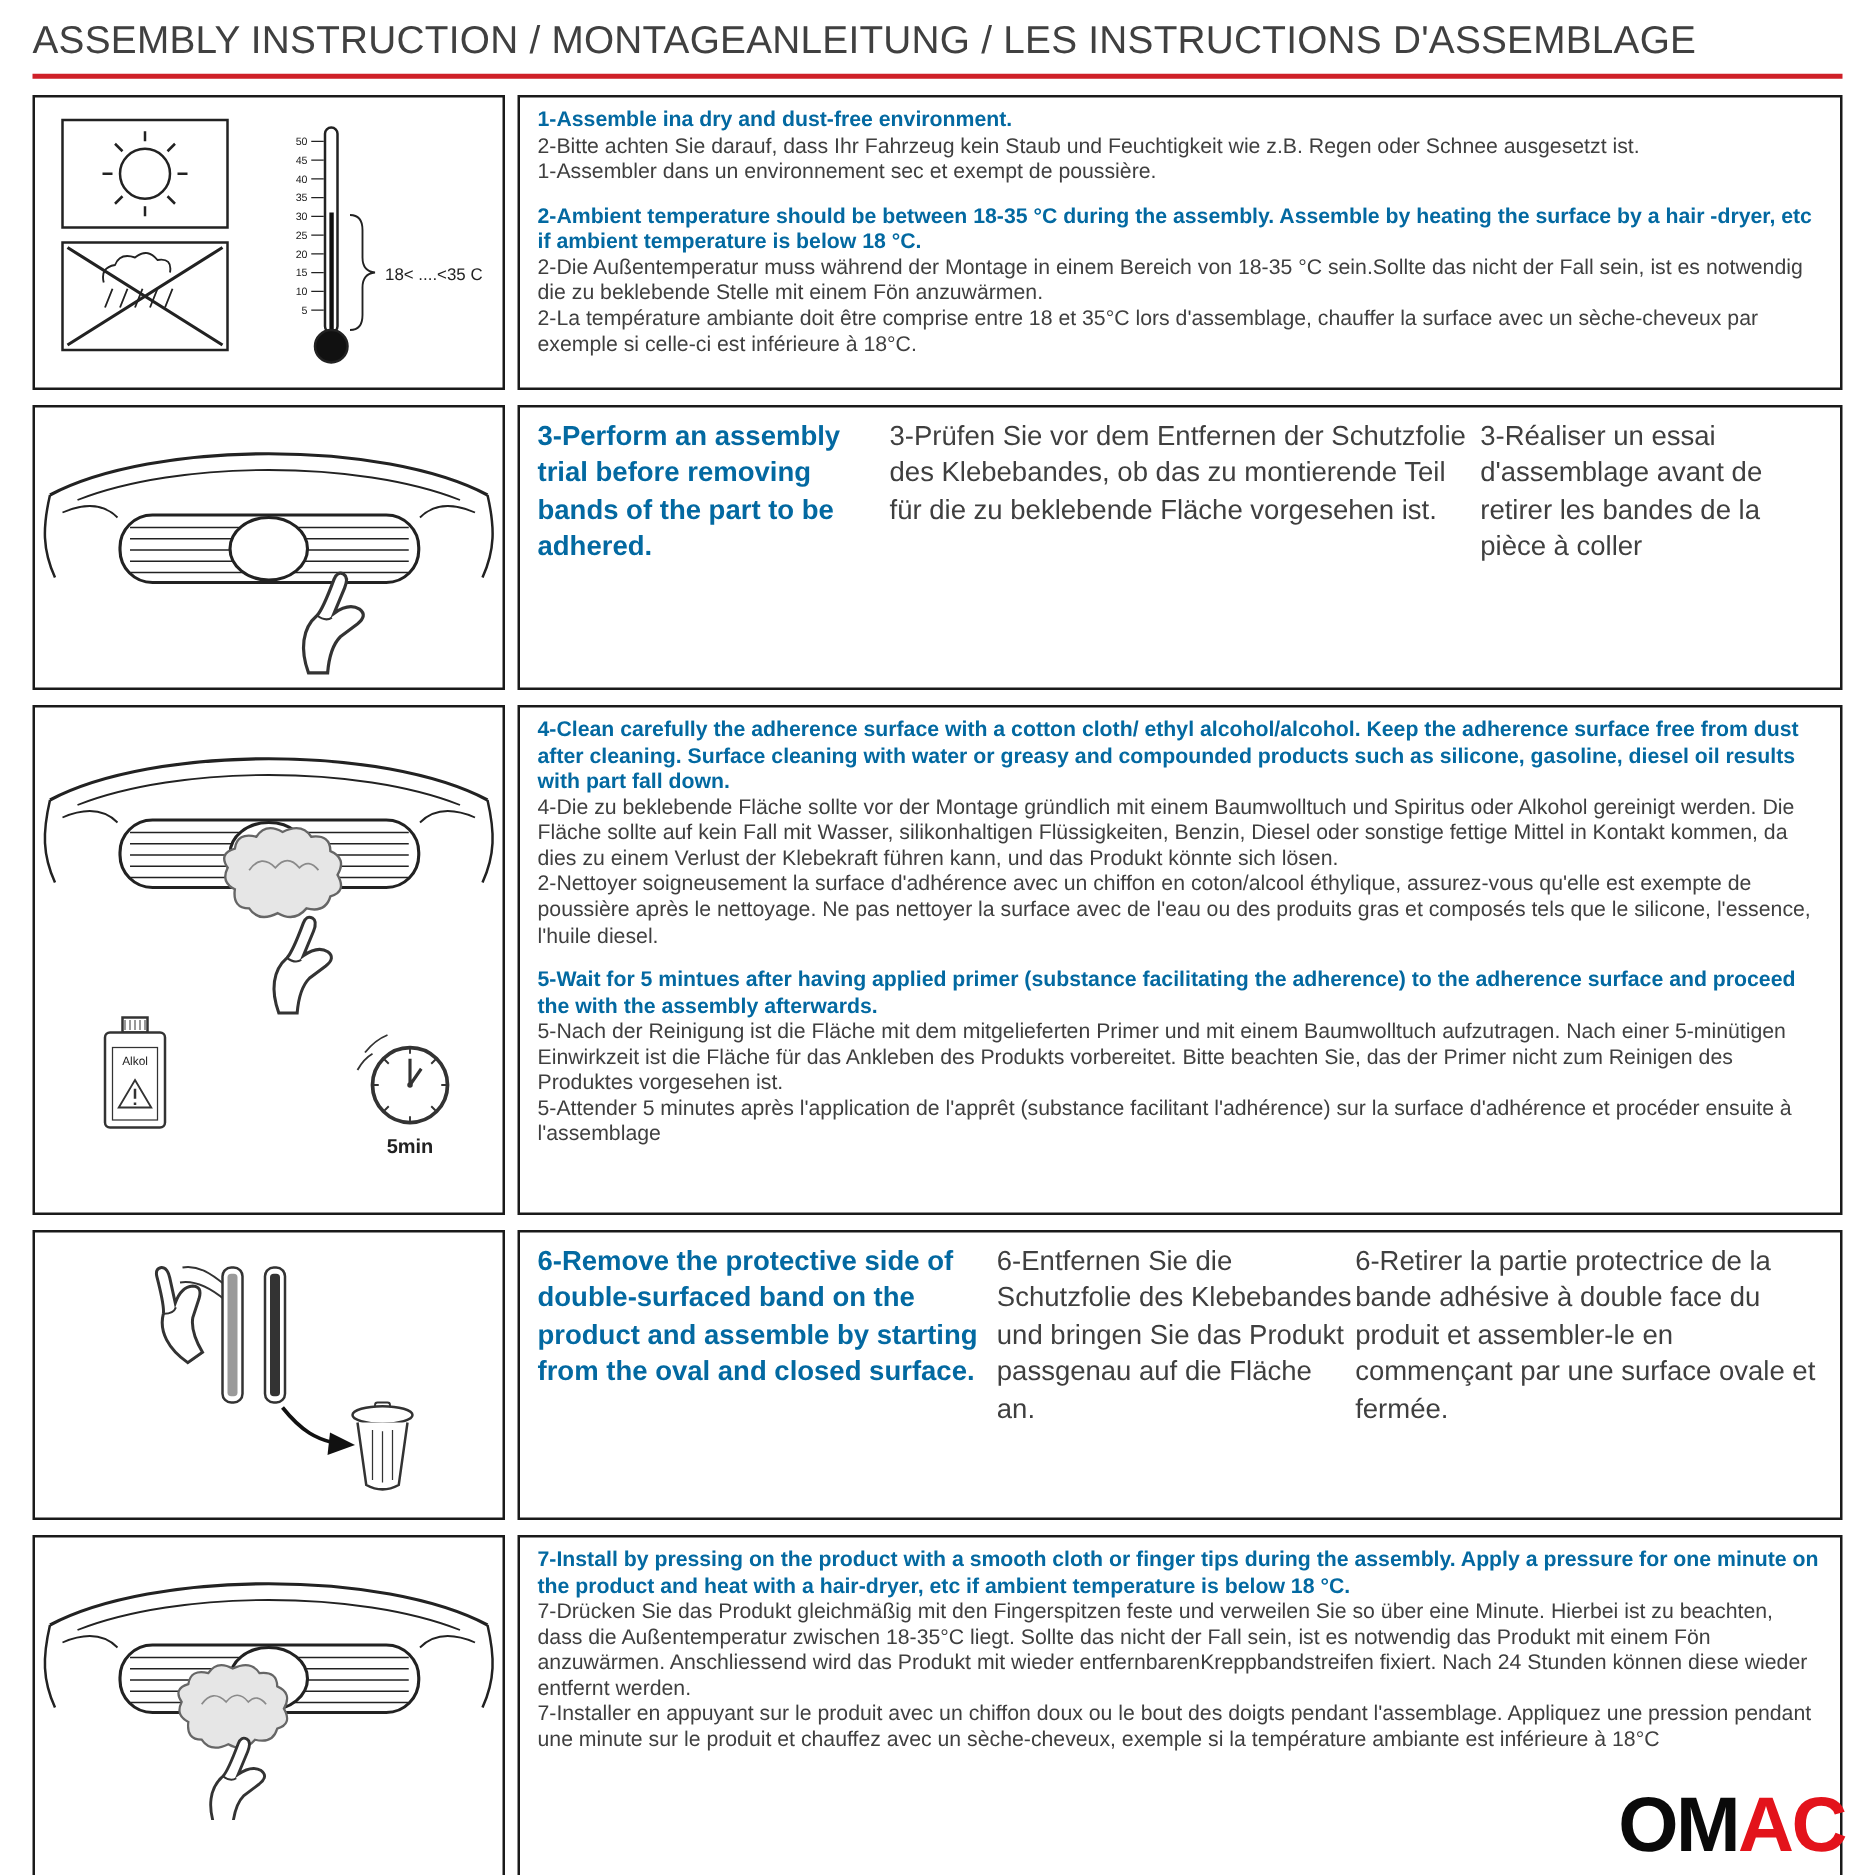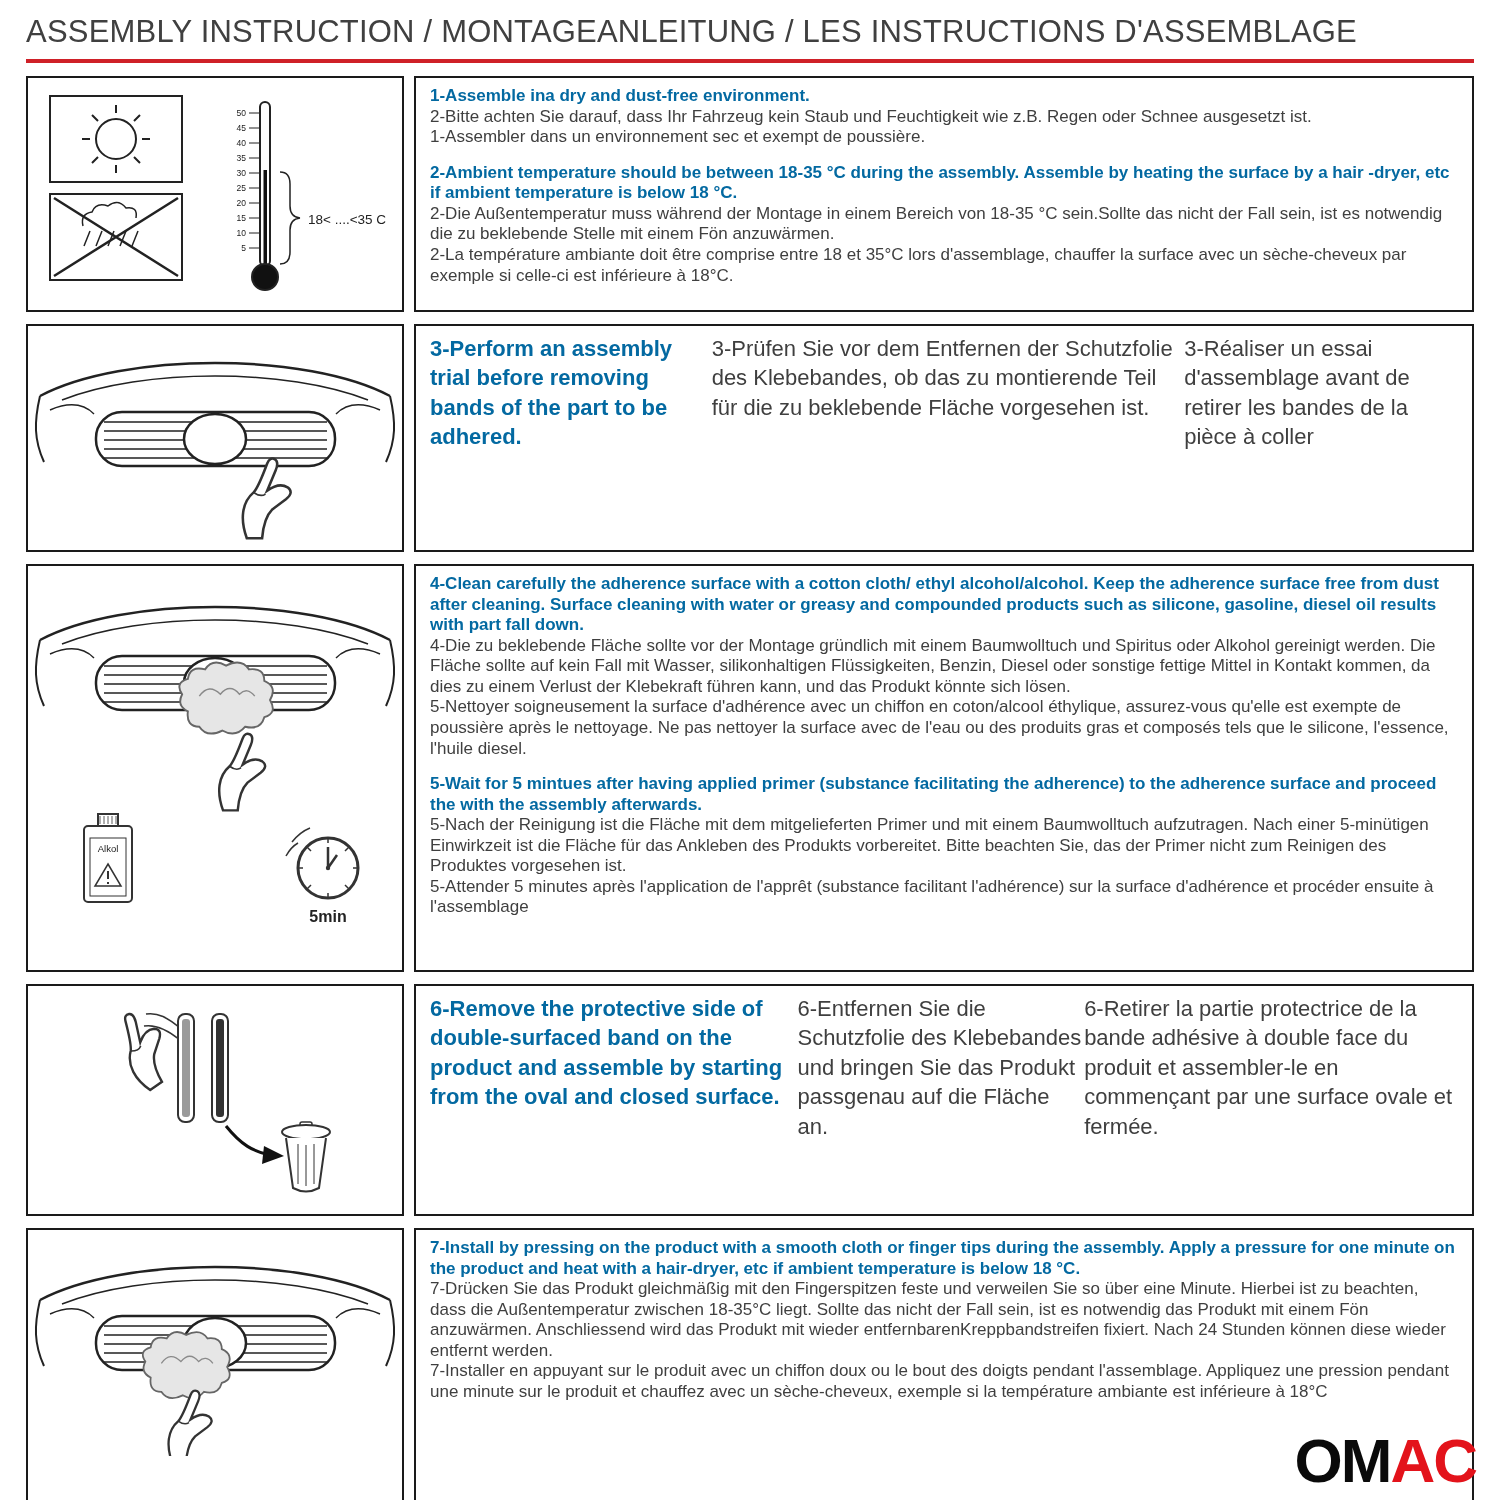--- a/index.html
+++ b/index.html
@@ -161,21 +161,21 @@
           <path d="M0,-30 V-25 M0,30 V25 M-30,0 H-25 M30,0 H25 M-21,-21 L-17,-17 M21,-21 L17,-17 M-21,21 L-17,17 M21,21 L17,17" stroke="#333" stroke-width="1.5"></path>
           <path d="M0,0 L0,-21 M0,0 L9,-13" stroke="#333" stroke-width="2.5"></path>
           <circle cx="0" cy="0" r="2.2" fill="#333"></circle>
           <text x="0" y="54" font-size="16" font-weight="bold" text-anchor="middle">5min</text>
         </g>
       </svg>
     </div>
     <div class="text-box t-sm">
       <p class="bold">4-Clean carefully the adherence surface with a cotton cloth/ ethyl alcohol/alcohol. Keep the adherence surface free from dust after cleaning. Surface cleaning with water or greasy and compounded products such as silicone, gasoline, diesel oil results with part fall down.</p>
       <p>4-Die zu beklebende Fläche sollte vor der Montage gründlich mit einem Baumwolltuch und Spiritus oder Alkohol gereinigt werden. Die Fläche sollte auf kein Fall mit Wasser, silikonhaltigen Flüssigkeiten, Benzin, Diesel oder sonstige fettige Mittel in Kontakt kommen, da dies zu einem Verlust der Klebekraft führen kann, und das Produkt könnte sich lösen.</p>
-      <p>5-Nettoyer soigneusement la surface d'adhérence avec un chiffon en coton/alcool éthylique, assurez-vous qu'elle est exempte de poussière après le nettoyage. Ne pas nettoyer la surface avec de l'eau ou des produits gras et composés tels que le silicone, l'essence, l'huile diesel.</p>
+      <p>2-Nettoyer soigneusement la surface d'adhérence avec un chiffon en coton/alcool éthylique, assurez-vous qu'elle est exempte de poussière après le nettoyage. Ne pas nettoyer la surface avec de l'eau ou des produits gras et composés tels que le silicone, l'essence, l'huile diesel.</p>
       <p class="bold gap-above">5-Wait for 5 mintues after having applied primer (substance facilitating the adherence) to the adherence surface and proceed the with the assembly afterwards.</p>
       <p>5-Nach der Reinigung ist die Fläche mit dem mitgelieferten Primer und mit einem Baumwolltuch aufzutragen. Nach einer 5-minütigen Einwirkzeit ist die Fläche für das Ankleben des Produkts vorbereitet. Bitte beachten Sie, das der Primer nicht zum Reinigen des Produktes vorgesehen ist.</p>
       <p>5-Attender 5 minutes après l'application de l'apprêt (substance facilitant l'adhérence) sur la surface d'adhérence et procéder ensuite à l'assemblage</p>
     </div>
   </div>
 
   <div class="row" style="height:232px">
     <div class="illus-box">
       <svg width="374" height="228" viewBox="0 0 374 228">
         <use href="#hand-shape" x="70" y="8" width="80" height="96" transform="rotate(-35 110 56)"></use>

